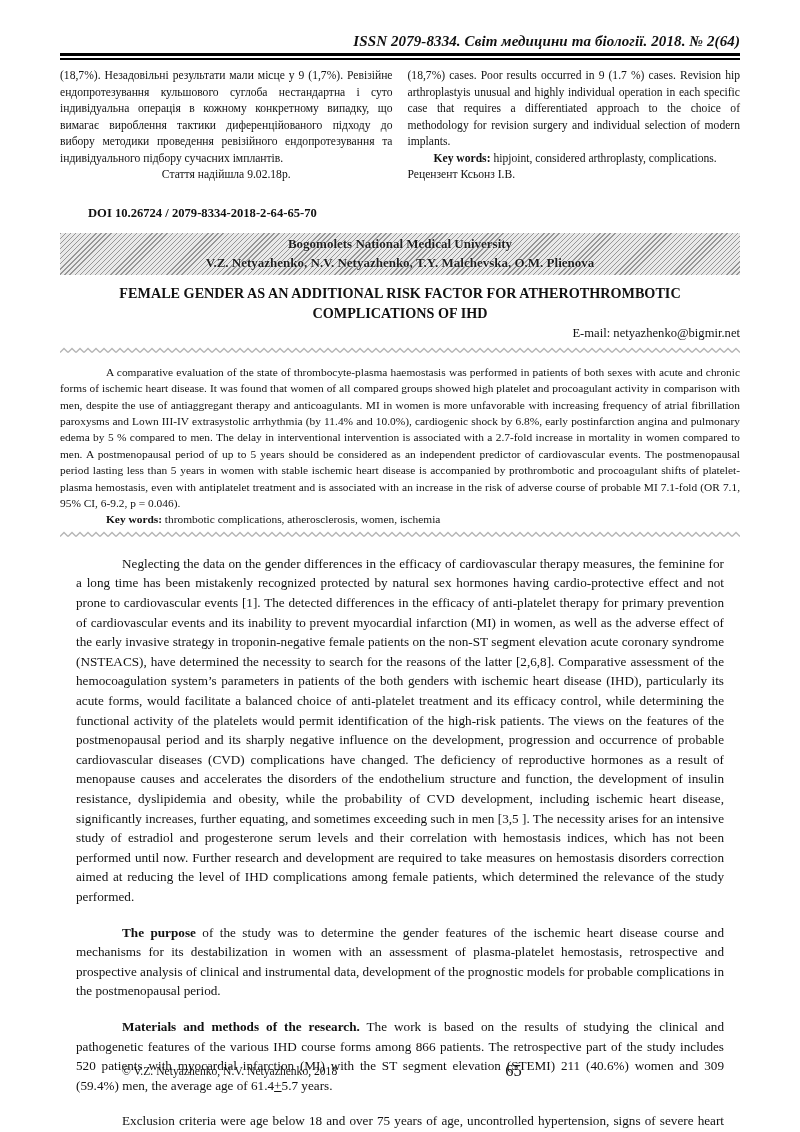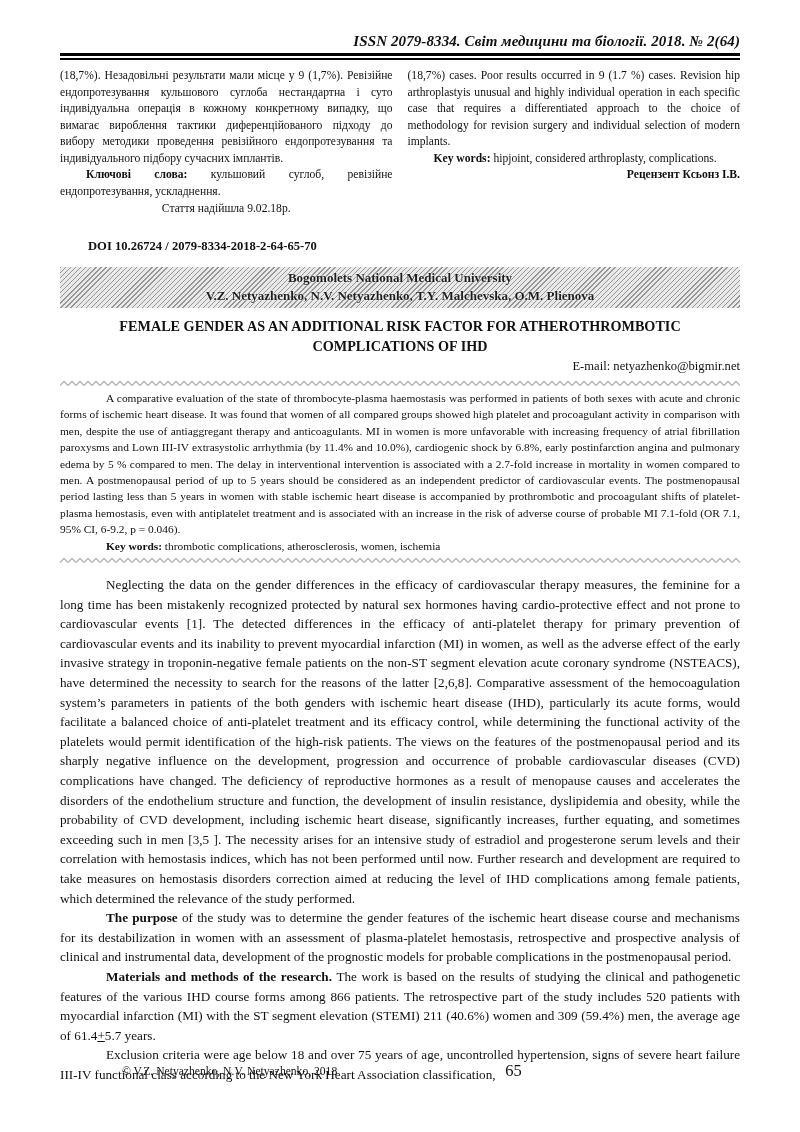--- a/index.html
+++ b/index.html
@@ -8,60 +8,59 @@
   .content{padding:0 60px;}
 
   .issn-header{margin-top:33px;text-align:right;font-weight:bold;font-style:italic;font-size:15px;letter-spacing:.1px;}
   .header-rule{margin-top:3px;border-top:3px solid #000;height:2px;border-bottom:2px solid #000;}
 
   .columns{display:flex;gap:15px;margin-top:8px;font-size:11.6px;line-height:1.43;text-align:justify;}
   .col{flex:1;min-width:0;}
   .col p{margin:0;}
   .col p.kw{text-indent:26px;}
   .received{text-align:center;margin-top:3px;}
-  .reviewer{text-align:right;margin-top:20px;font-weight:bold;}
+  .reviewer{text-align:left;margin-top:20px;}
   .b{font-weight:bold;}
 
   .doi-block{margin-top:21px;padding-left:28px;font-weight:bold;font-size:12.6px;line-height:1.38;}
   .doi-block div{margin:0;}
 
   .banner{margin-top:11px;text-align:center;font-weight:bold;font-size:13px;line-height:1.42;padding:2px 0 3px 0;
     background:repeating-linear-gradient(135deg,#969696 0px,#969696 1px,#e9e9e9 1px,#e9e9e9 3.6px);
     color:#1d1d1d;text-shadow:0 0 2px rgba(255,255,255,.95),0 0 1px rgba(255,255,255,.9);}
 
   .title{margin-top:9px;text-align:center;font-weight:bold;font-size:14.2px;line-height:1.35;white-space:pre-line;}
   .email{text-align:right;font-size:12.6px;margin-top:3px;}
 
   .zigzag{display:block;margin-top:6px;}
   .zigzag2{display:block;margin-top:3px;}
 
-  .abstract{font-size:11.4px;line-height:1.44;text-align:justify;margin-top:3px;}
+  .abstract{font-size:11.4px;line-height:1.44;text-align:justify;margin-top:10px;}
   .abstract p{margin:0;text-indent:46px;}
 
   .body-text{font-size:13.2px;line-height:1.485;text-align:justify;margin-top:11px;}
-  .body-text p{margin:0;text-indent:46px;}
+  .body-text p{margin:16px;text-indent:46px;}
   .uplus{text-decoration:underline;}
 
   .footer{position:absolute;left:72px;right:60px;top:1061px;display:flex;align-items:center;font-size:11.6px;}
   .copyright{padding-left:50px;}
   .page-num{font-size:16.5px;margin-left:168px;}
 </style>
 </head>
 <body>
 
 <div class="page">
   <div class="content">
 
     <div class="issn-header">ISSN 2079-8334. Світ медицини та біології. 2018. № 2(64)</div>
     <div class="header-rule"></div>
 
     <div class="columns">
       <div class="col">
         <p>(18,7%). Незадовільні результати мали місце у 9 (1,7%). Ревізійне ендопротезування кульшового суглоба нестандартна і суто індивідуальна операція в кожному конкретному випадку, що вимагає вироблення тактики диференційованого підходу до вибору методики проведення ревізійного ендопротезування та індивідуального підбору сучасних імплантів.</p>
-        <p class="kw"><span class="b">Ключові слова:</span><span> кульшовий суглоб, ревізійне ендопротезування, ускладнення.</span></p>
         <p class="received">Стаття надійшла 9.02.18р.</p>
       </div>
       <div class="col">
         <p>(18,7%) cases. Poor results occurred in 9 (1.7 %) cases. Revision hip arthroplastyis unusual and highly individual operation in each specific case that requires a differentiated approach to the choice of methodology for revision surgery and individual selection of modern implants.</p>
         <p class="kw"><span class="b">Key words:</span><span> hipjoint, considered arthroplasty, complications.</span></p>
         <p class="reviewer">Рецензент Ксьонз І.В.</p>
       </div>
     </div>
 
     <div class="doi-block">

